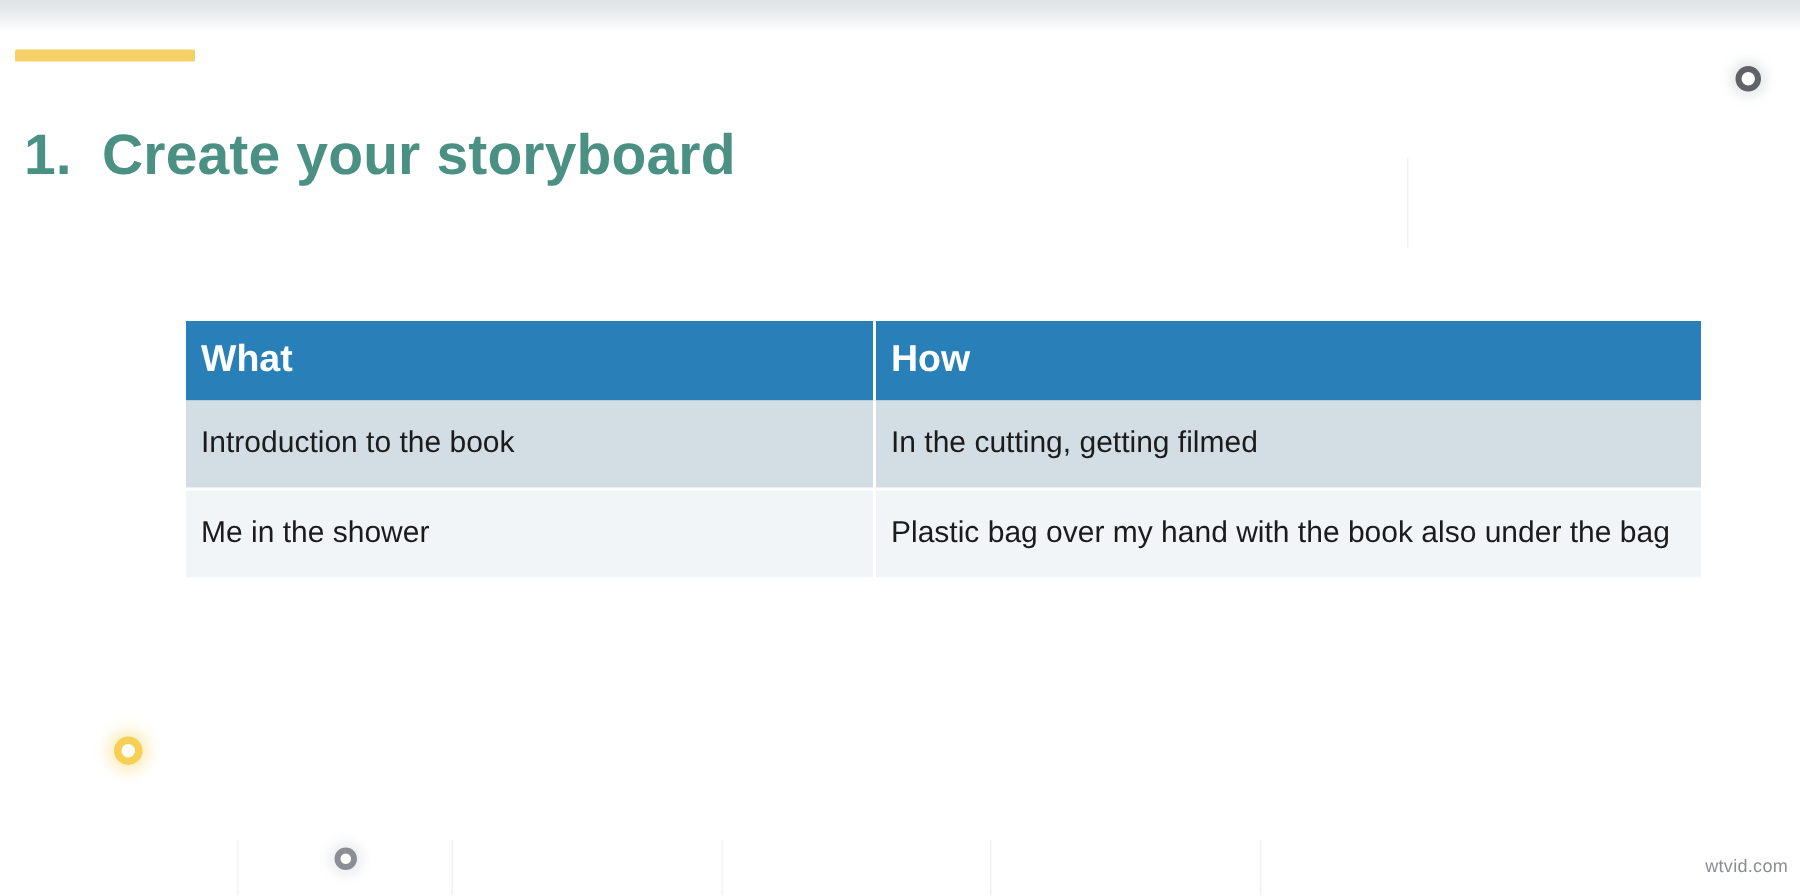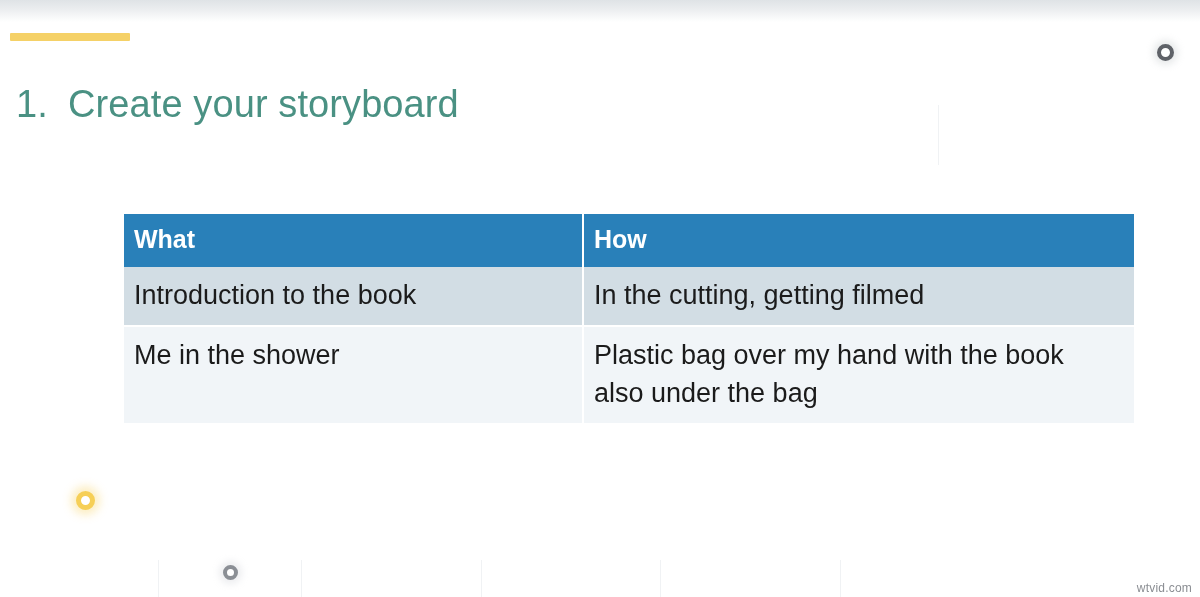--- a/index.html
+++ b/index.html
@@ -53,21 +53,21 @@
     border-radius: 1px;
   }
   #page-title {
     position: absolute;
     left: 16px;
     top: 56px;
     width: 900px;
     color: #4a9183;
     font-size: 38px;
     line-height: 46px;
-    font-weight: 400;
+    font-weight: 700;
     letter-spacing: 0.1px;
     white-space: nowrap;
   }
   #page-title .num {
     display: inline-block;
     min-width: 52px;
   }
 
   
   #storyboard-table {
@@ -90,21 +90,21 @@
     font-weight: bold;
     text-align: left;
     padding: 9px 0 11px 10px;
     height: 33px;
     vertical-align: middle;
     border-right: 2px solid #ffffff;
   }
   #storyboard-table thead th:last-child { border-right: none; }
 
   #storyboard-table tbody td {
-    font-size: 27px;
+    font-size: 20px;
     line-height: 38px;
     color: #1b1b1b;
     text-align: left;
     vertical-align: top;
     padding: 9px 14px 11px 10px;
     border-right: 2px solid #ffffff;
     border-bottom: 2px solid #ffffff;
   }
   #storyboard-table tbody td:last-child { border-right: none; }
 
@@ -142,21 +142,21 @@
     height: 15px;
     border: 4px solid #8b8f95;
     background: #ffffff;
     box-shadow: 0 0 7px 4px rgba(190,194,200,0.28);
   }
 
   
   #watermark {
     position: absolute;
     right: 8px;
-    bottom: 2px;
+    bottom: 13px;
     font-size: 12px;
     color: #8a8d92;
     letter-spacing: 0.2px;
     font-family: "Liberation Sans", sans-serif;
   }
 </style>
 </head>
 <body>
 
 <div id="slide">

